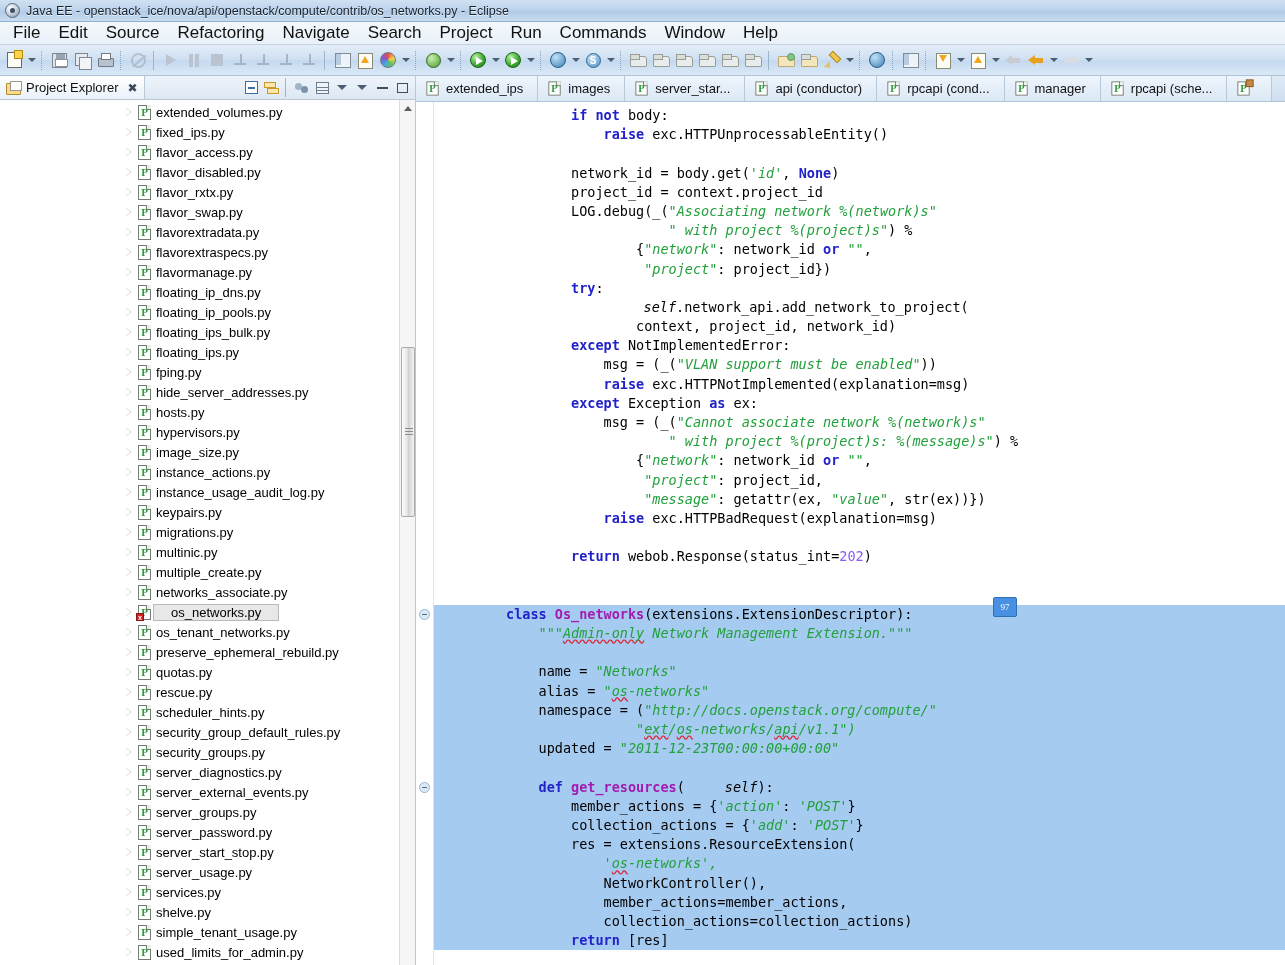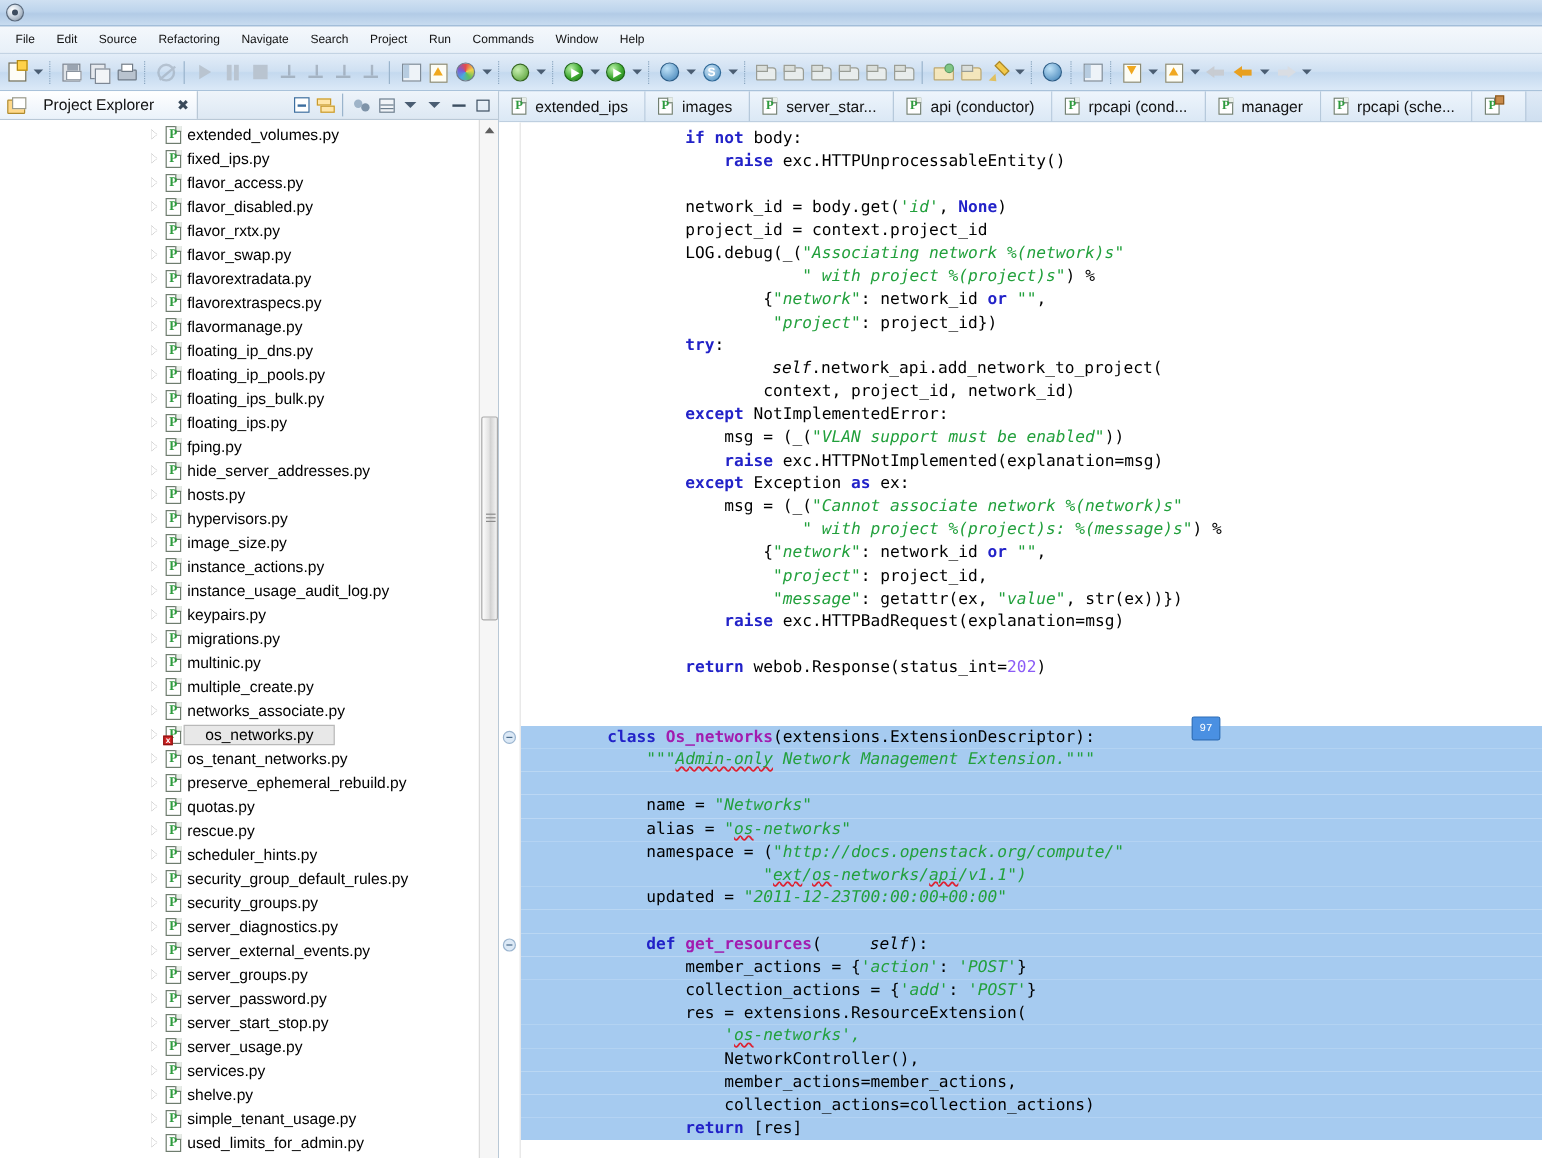--- a/index.html
+++ b/index.html
@@ -36,21 +36,21 @@
   }
 
   
   .menubar {
     height: 23px;
     background: linear-gradient(180deg,#f4f8fc 0%,#e8f0f8 100%);
     border-bottom: 1px solid #c3d3e3;
     display: flex; align-items: center; padding-left: 4px;
   }
   .menu-item {
-    font-size: 10px; color: #111; padding: 2px 9px; white-space: nowrap;
+    font-size: 17px; color: #111; padding: 2px 9px; white-space: nowrap;
     cursor: default;
   }
 
   
   .toolbar {
     height: 31px;
     background: linear-gradient(180deg,#e3edf8 0%,#cfe0f2 48%,#c4d9ef 52%,#dbe9f7 100%);
     border-bottom: 1px solid #a9c2da;
     display: flex; align-items: center; padding: 0 3px;
     gap: 1px; overflow: hidden; position: relative;
@@ -133,21 +133,21 @@
 
   
   .left { width: 416px; display: flex; flex-direction: column;
     background:#fff; border-right:1px solid #b9c8d6; }
   .view-tabrow {
     height: 24px; display:flex; align-items:stretch;
     background: linear-gradient(180deg,#eef4fa,#dde8f3);
     border-bottom:1px solid #b9c8d6; position:relative;
   }
   .view-tab {
-    display:flex;align-items:center;gap:15px;padding:0 6px;
+    display:flex;align-items:center;gap:5px;padding:0 6px;
     background: linear-gradient(180deg,#ffffff 0%,#eaf2fa 100%);
     border-right:1px solid #b9c8d6; font-size:13px; color:#111;
   }
   .i-explorer{width:15px;height:14px;position:relative;flex:none;}
   .i-explorer::before{content:"";position:absolute;left:0;bottom:0;width:13px;height:10px;background:#ffd98a;border:1px solid #b08b2e;border-radius:1px;}
   .i-explorer::after{content:"";position:absolute;left:4px;top:0;width:10px;height:8px;background:#fff;border:1px solid #9a9a8a;}
   .tab-x { font-size:12px; color:#3a4a5a; margin-left:4px; }
   .view-tools { margin-left:auto; display:flex; align-items:center; gap:2px; padding-right:4px; }
   .vt {
     width:18px;height:18px;display:flex;align-items:center;justify-content:center;position:relative;
@@ -259,30 +259,31 @@
   .fn  { color:#a21caf; font-weight:bold;text-align:right; }
   .it  { font-style:italic;margin-left:40px; }
   .sq  {
     text-decoration: underline wavy #d23;
     text-decoration-skip-ink: none;
   }
   .ime {
     position:absolute; left:577px; top:495px; width:24px; height:20px;
     background:#4a90e2; border:1px solid #2f6fb8; border-radius:2px;
     display:flex;align-items:center;justify-content:center;color:#fff;
-    font-size:9px; font-family:Liberation Mono, monospace; line-height:10px;
+    font-size:9px; font-family:Liberation Serif, serif; line-height:10px;
   }
 </style>
 </head>
 <body>
 
 <div id="app">
 
   <div class="titlebar">
     <div class="title-ico"></div>
+    <div class="title-text">Java EE - openstack_ice/nova/api/openstack/compute/contrib/os_networks.py - Eclipse</div>
   </div>
 
   <div class="menubar" id="menubar">
       <div class="menu-item">File</div>
       <div class="menu-item">Edit</div>
       <div class="menu-item">Source</div>
       <div class="menu-item">Refactoring</div>
       <div class="menu-item">Navigate</div>
       <div class="menu-item">Search</div>
       <div class="menu-item">Project</div>

